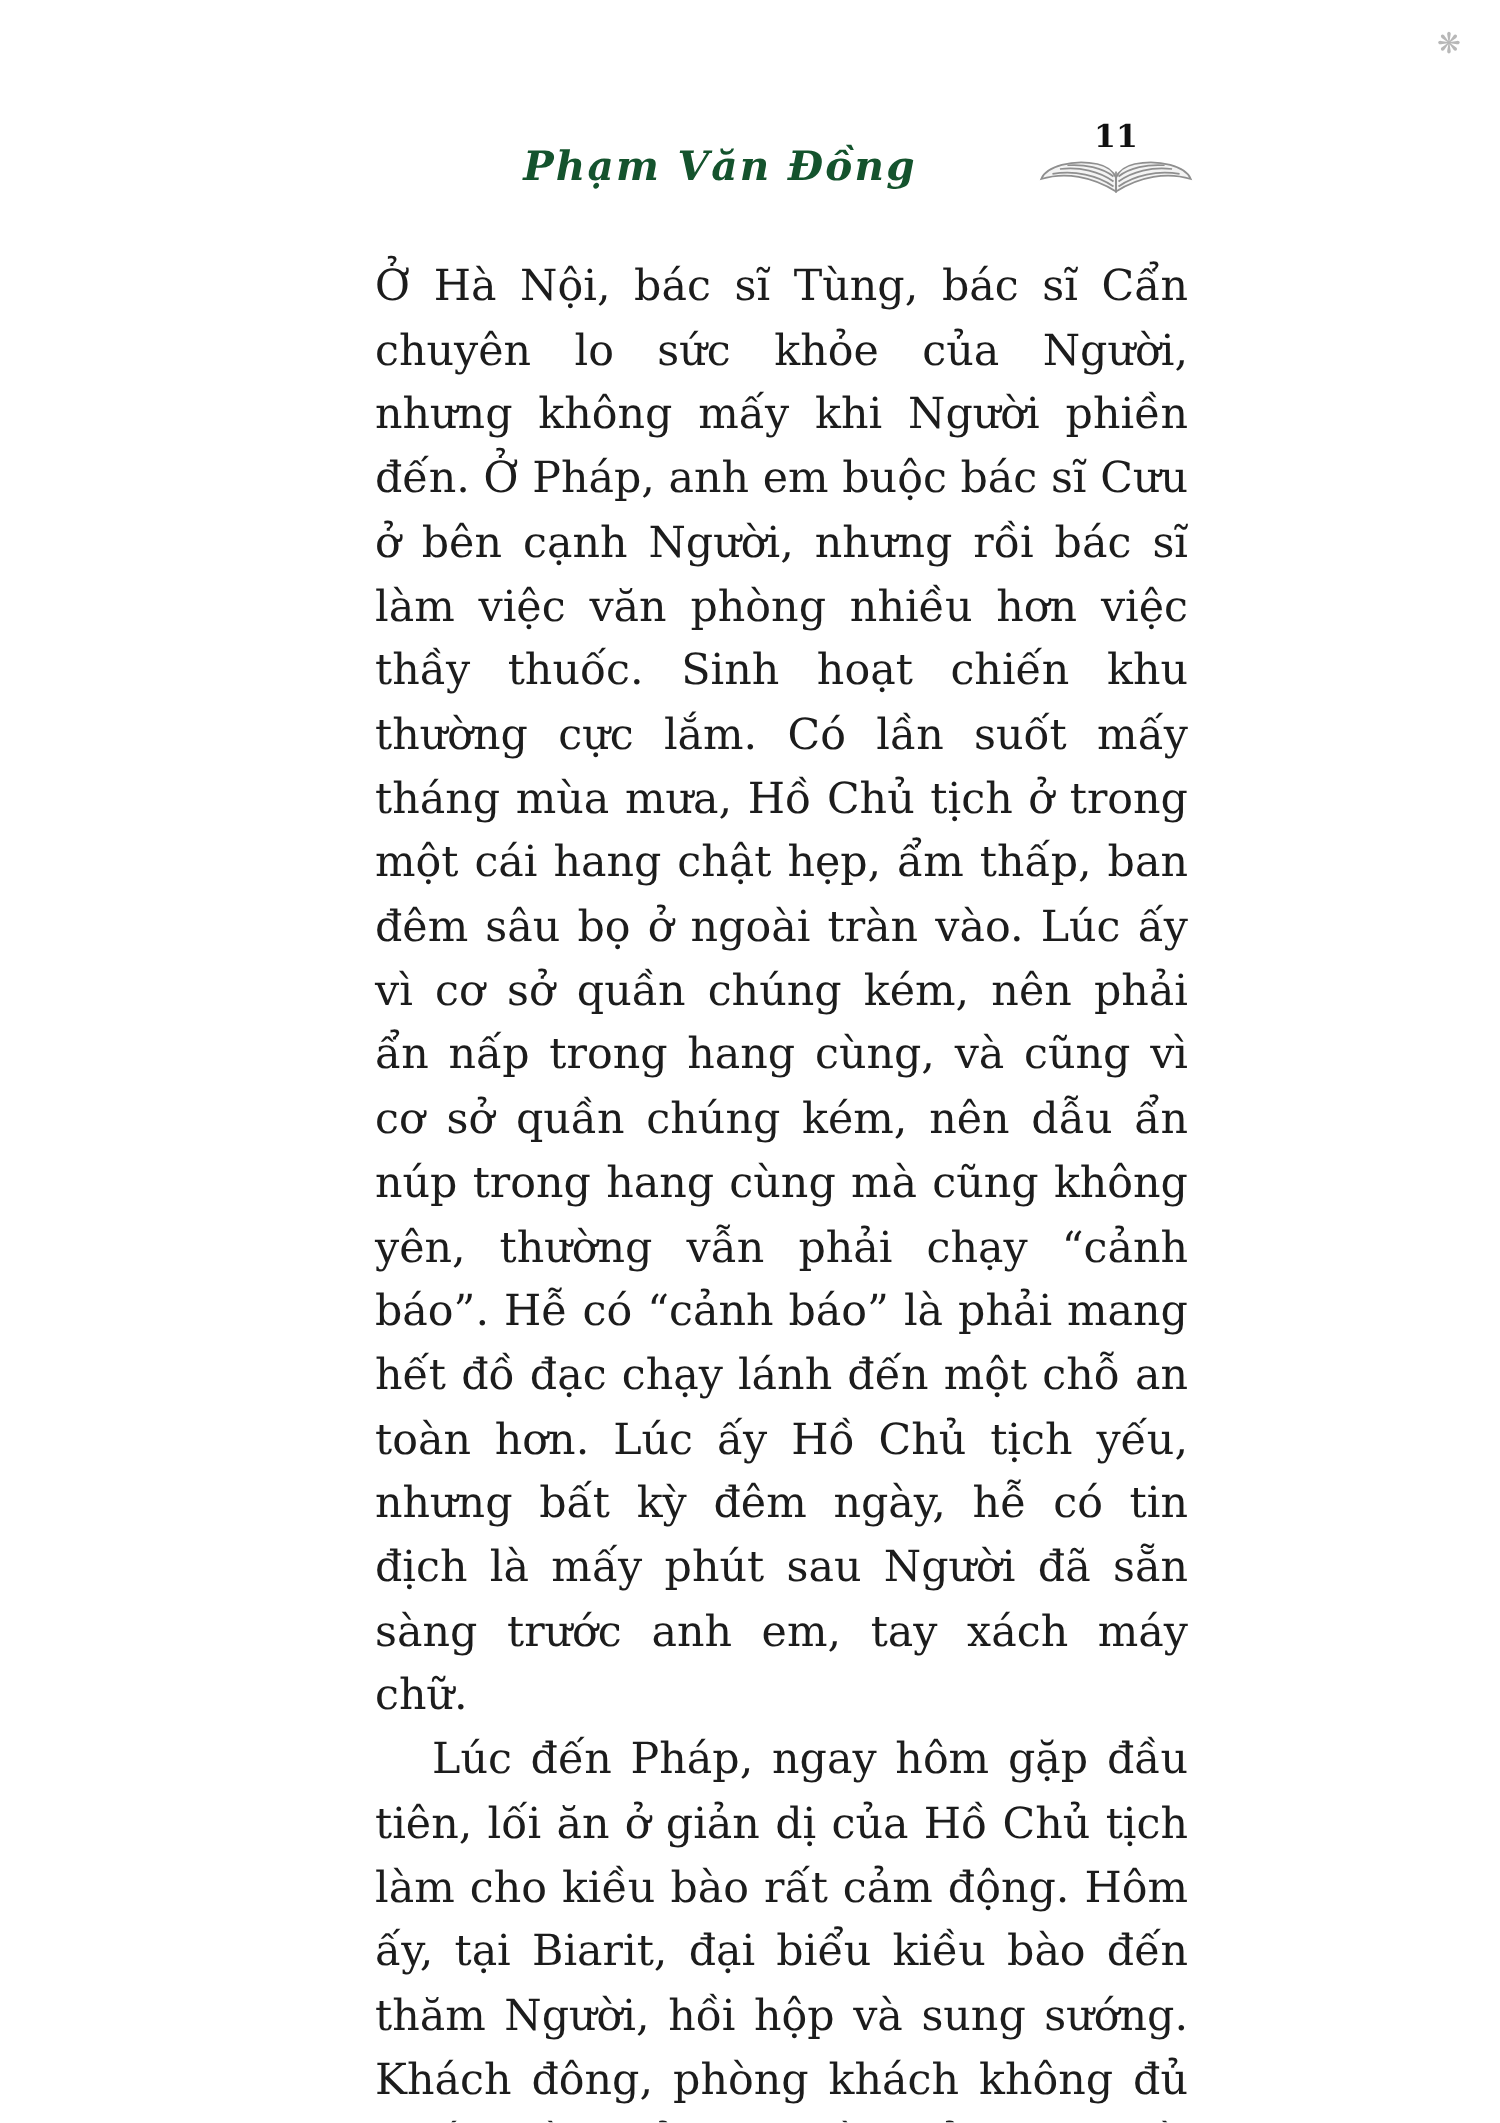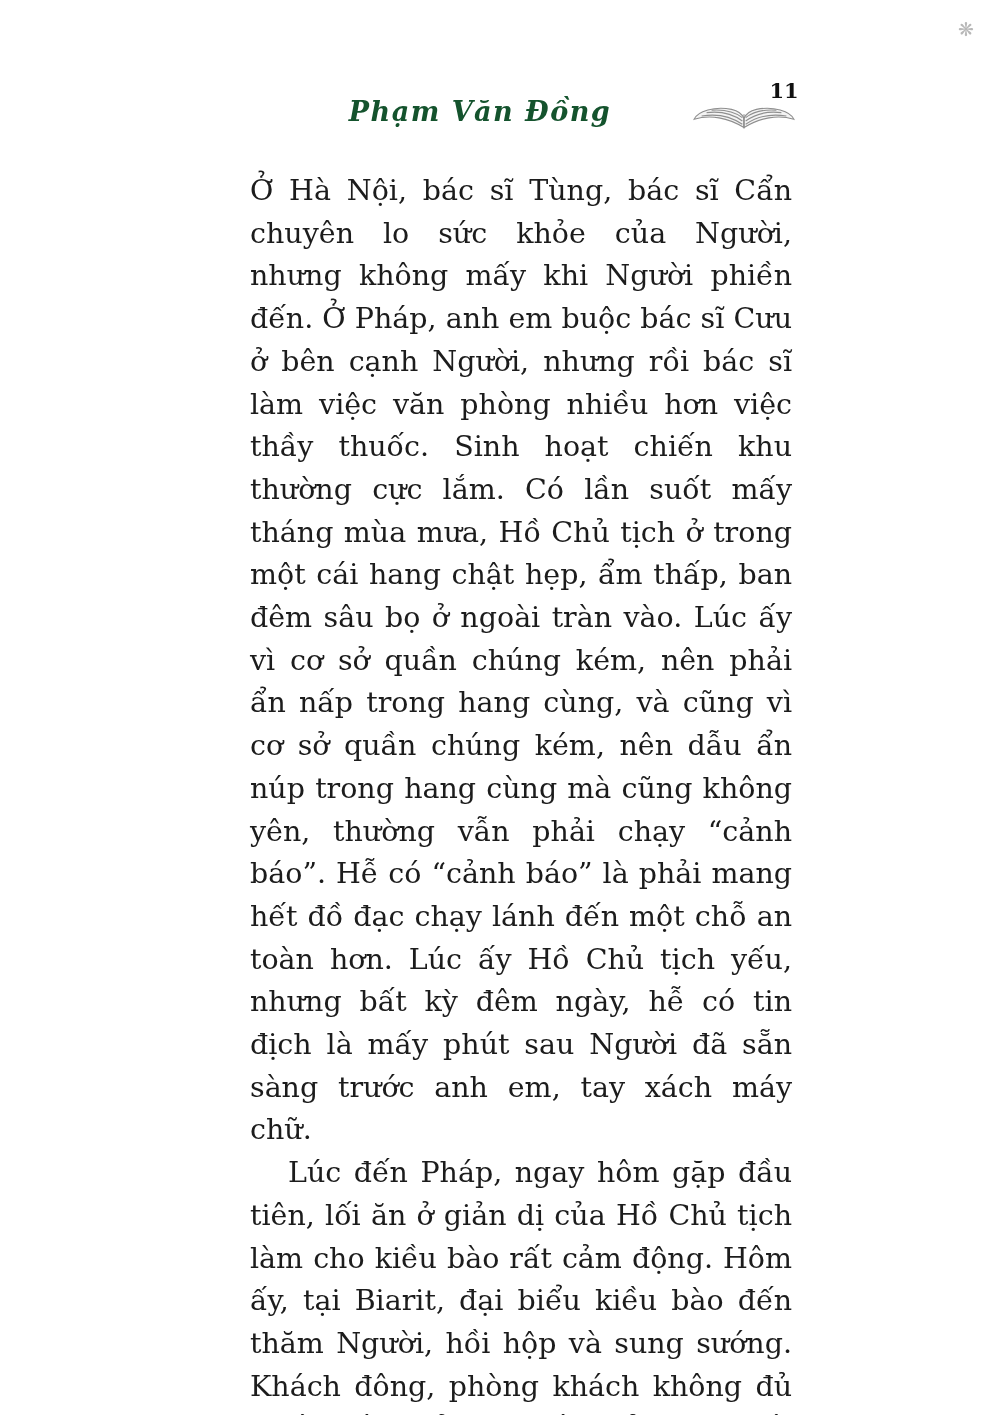--- a/index.html
+++ b/index.html
@@ -73,21 +73,20 @@
 
   .pagenum {
     position: absolute;
     top: 0px;
     left: 50%;
     transform: translateX(-50%);
     font-weight: bold;
     font-size: 21px;
     color: #111111;
     z-index: 2;
-    margin-left: 40px;
   }
 
   .body-text {
     position: absolute;
     top: 170px;
     left: 210px;
     width: 582px;
     font-size: 28.5px;
     line-height: 42.7px;
     text-align: justify;

